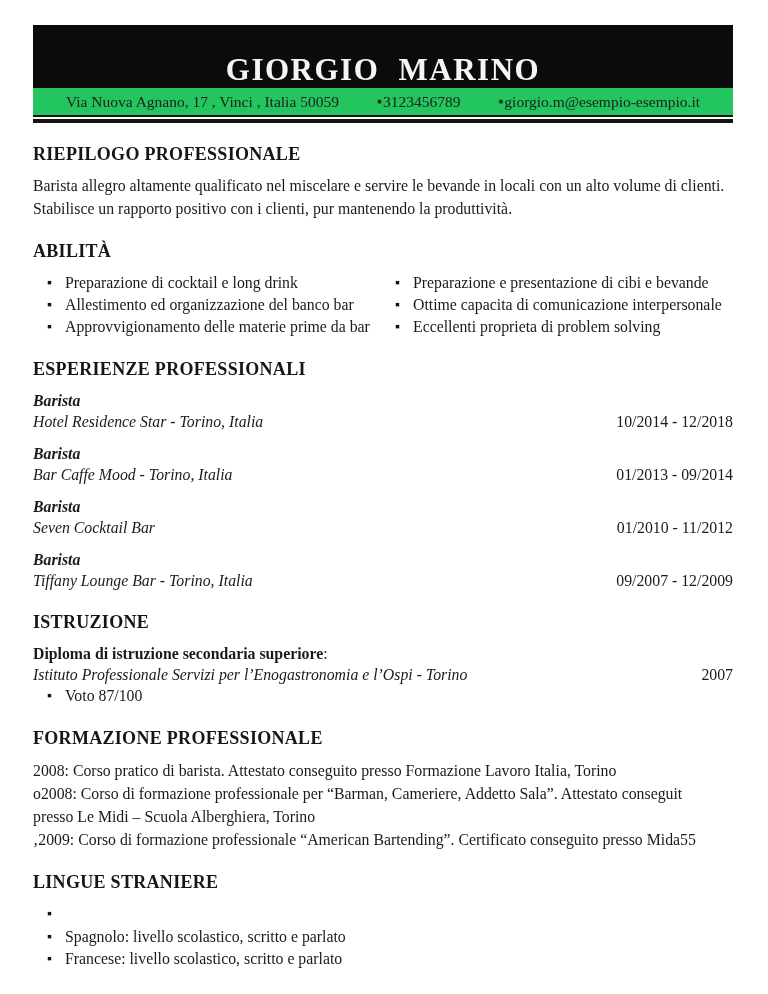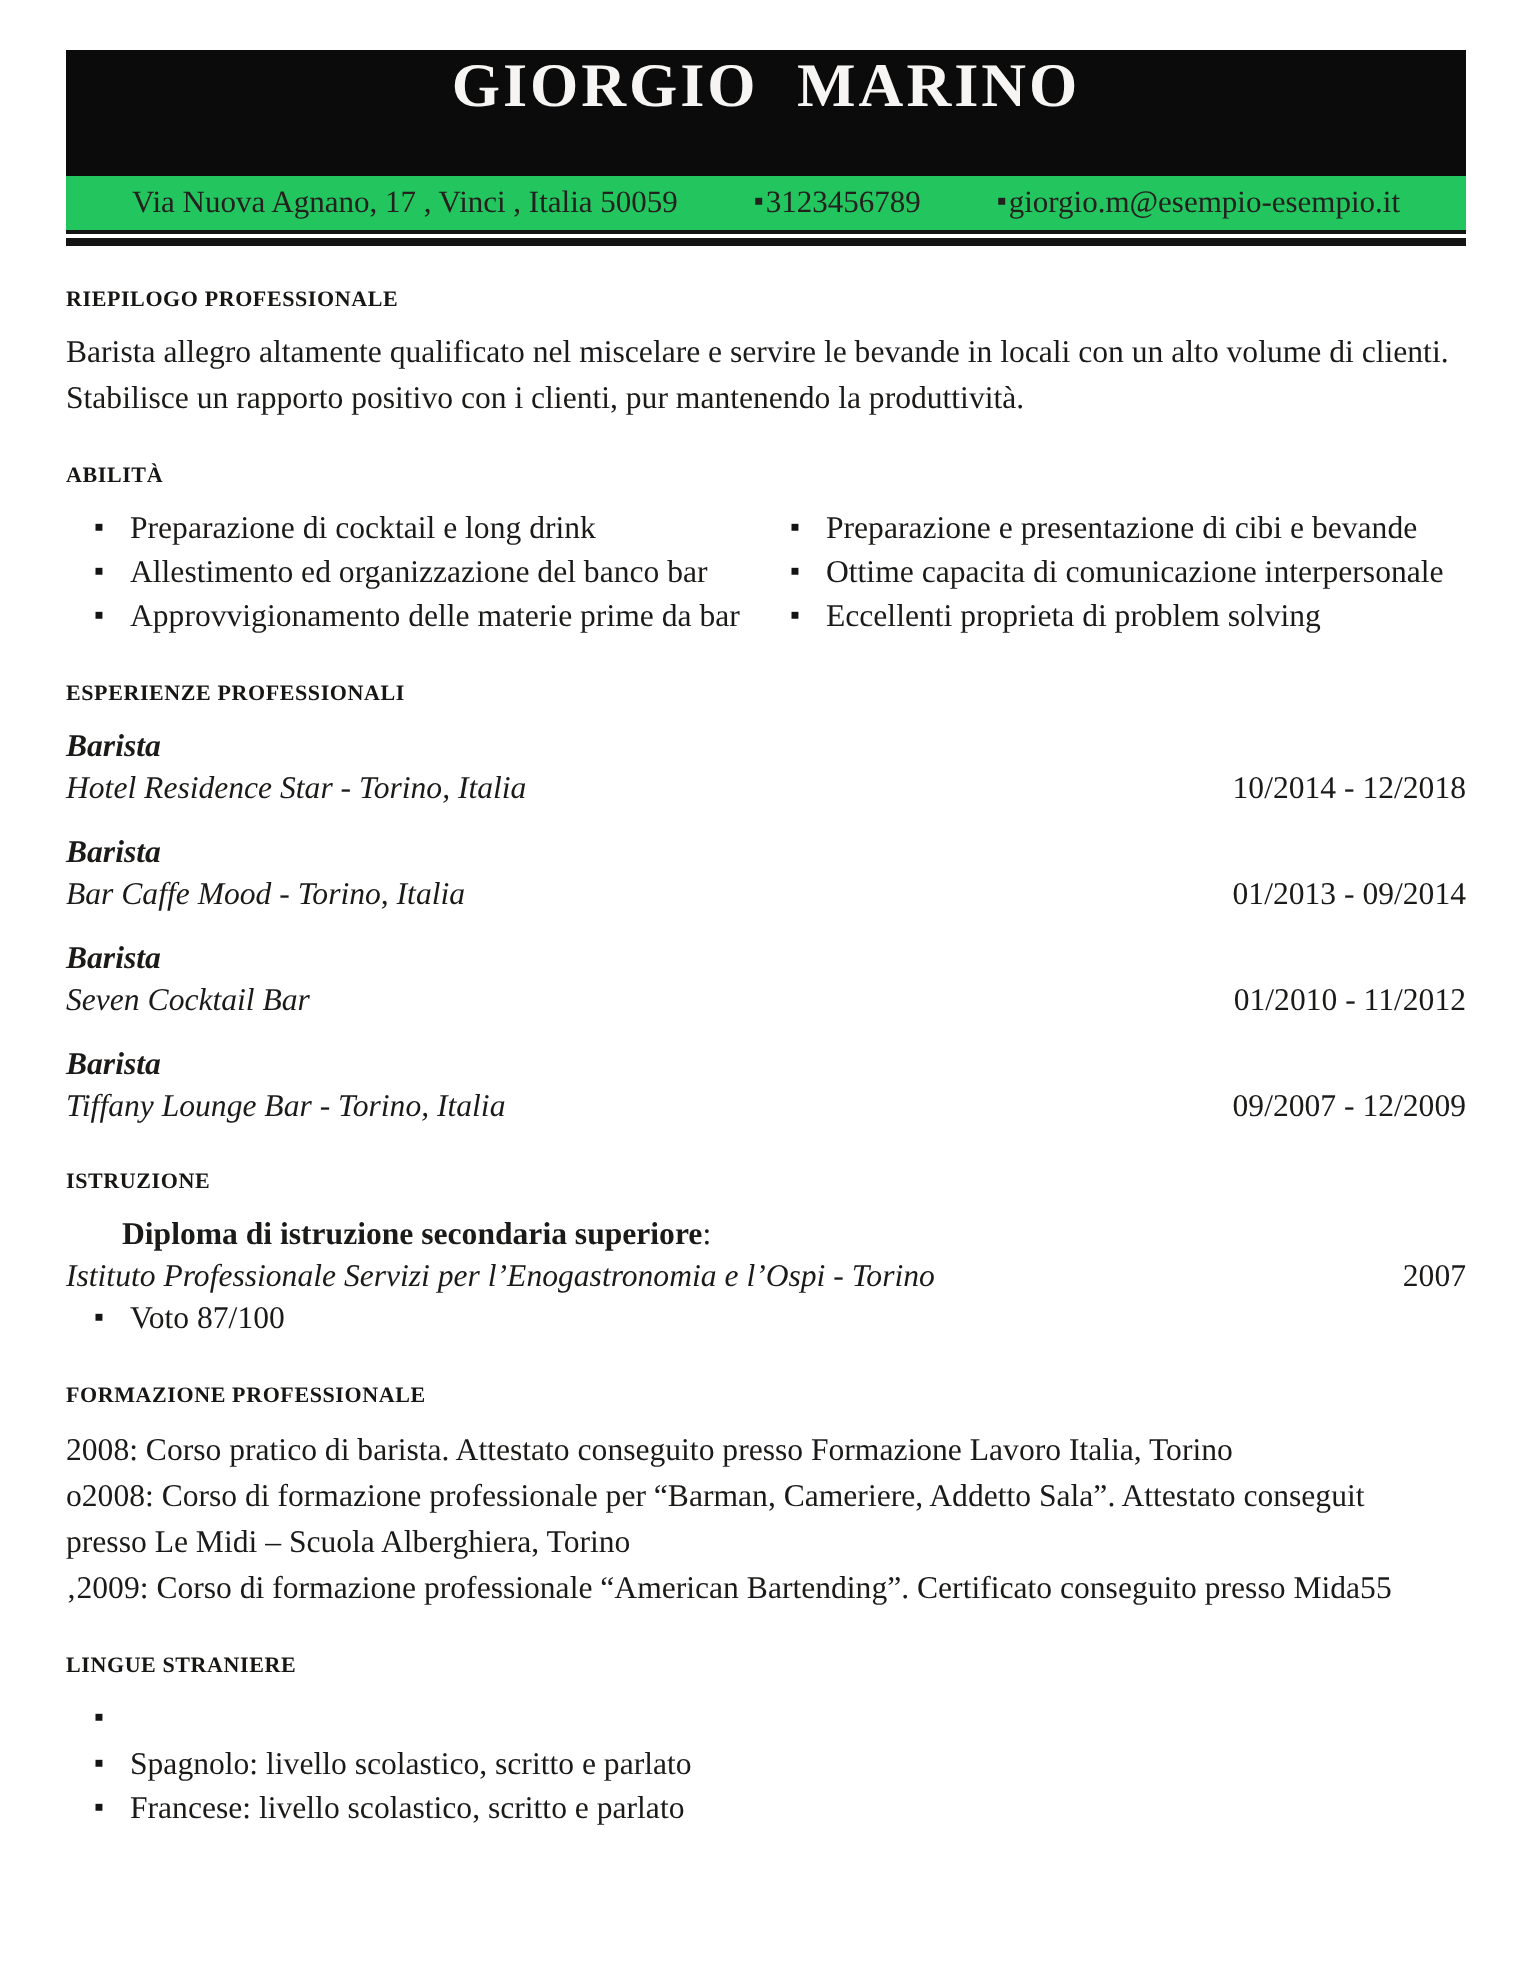--- a/index.html
+++ b/index.html
@@ -6,60 +6,60 @@
   html,body { background:#ffffff; }
   .page {
     position:relative; width:768px; height:994px; margin:0 auto;
     background:#ffffff; color:#1b1a18; overflow:hidden;
     font-family:"Liberation Serif","DejaVu Serif",serif;
     font-size:15.8px;
   }
   
   .banner {
     margin:25px 35px 0 33px; height:63px; background:#0b0b0b;
-    display:flex; align-items:flex-start; justify-content:center;
+    display:flex; align-items:flex-end; justify-content:center;
   }
   .banner h1 {
     color:#f6f5f3; font-size:31px; font-weight:bold;
     letter-spacing:1.5px; word-spacing:10px; white-space:nowrap;
   }
   .contact-bar {
     margin:0 35px 0 33px; height:29px; background:#22c55e;
     border-bottom:2px solid #141414;
     display:flex; align-items:center; justify-content:center;
     font-size:15.5px; color:#23211e; gap:38px; white-space:nowrap;
   }
   .contact-item { display:flex; align-items:center; }
   .contact-icon { font-size:14px; margin-right:1px; line-height:1; }
   .rule-thick { margin:2px 35px 0 33px; height:4px; background:#141414; }
   
   .content { margin:0 35px 0 33px; }
   .section-title {
-    font-size:11px; font-weight:bold; letter-spacing:0.3px;
+    font-size:18px; font-weight:bold; letter-spacing:0.3px;
     color:#171614; margin:21px 0 10px 0;
   }
   .summary-text { line-height:22.5px; }
   
   .skills-cols { display:flex; margin-top:2px; }
   .skills-col { width:348px; }
   .skills-col.right { width:352px; }
   ul.blist { list-style:none; }
   ul.blist li { display:flex; line-height:22px; }
   .bullet {
     flex:0 0 18px; width:18px; margin-left:14px; font-size:14px;
     line-height:inherit; color:#141414;
   }
   
   .job { margin-bottom:11px; }
   .job-role { font-weight:bold; line-height:21px;font-style:italic; }
   .job-line { display:flex; justify-content:space-between; line-height:21px; }
   .company { font-style:italic; }
   .dates { white-space:nowrap; }
   
-  .degree-line { font-weight:bold; line-height:21px;margin-left:28px; }
+  .degree-line { font-weight:bold; line-height:21px; }
   .degree-line .colon { font-weight:normal; }
   .school-line { display:flex; justify-content:space-between; line-height:21px; }
   .school { font-style:italic; }
   .grade-line { display:flex; line-height:22px; }
   
   .training-line { line-height:23px; white-space:nowrap; overflow:hidden; }
   
   ul.blist.langs li { line-height:22.5px; }
 </style>
 </head>

